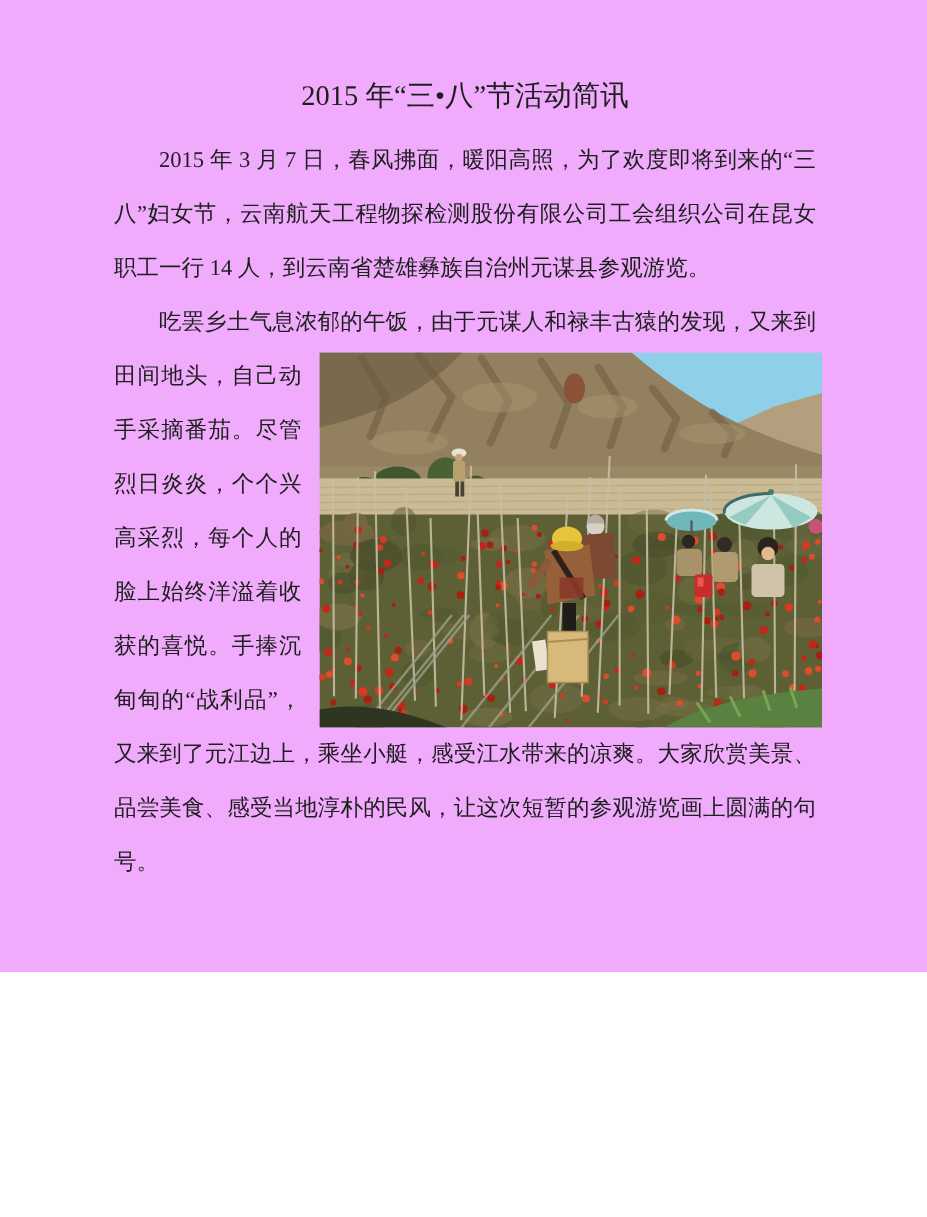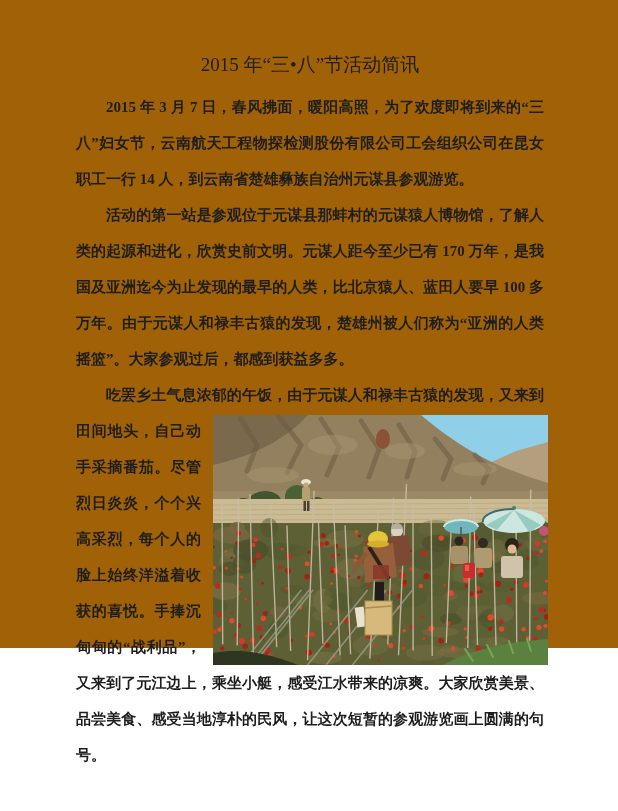--- a/index.html
+++ b/index.html
@@ -5,53 +5,51 @@
   html,body{margin:0;padding:0;}
   body{
     width:618px;height:811px;overflow:hidden;
     background:#ffffff;color:#1e1e1e;
     font-family:"Liberation Serif","DejaVu Serif",serif;
   }
   .page{
     box-sizing:border-box;
     width:618px;height:648px;
     padding:50px 74px 0 76px;
-    background:#a16207;
+    background:#f0abfc;
   }
   .doc-title{
     font-size:19px;font-weight:400;
     text-align:center;
     line-height:30px;
     margin:0 0 9px 0;
   }
   .para{
     font-size:15px;
     line-height:36px;
     text-align:justify;
     text-indent:2em;
     margin:0;
-    font-weight:bold;
   }
   .photo-float{
     float:right;
     width:335px;height:250px;
     margin:2px -4px 0 12px;
   }
   .photo-float svg{display:block;width:335px;height:250px;}
 </style>
 </head>
 <body>
 
 <div class="page">
 
   <h1 class="doc-title">2015 年“三•八”节活动简讯</h1>
 
   <p class="para">2015 年 3 月 7 日，春风拂面，暖阳高照，为了欢度即将到来的“三八”妇女节，云南航天工程物探检测股份有限公司工会组织公司在昆女职工一行 14 人，到云南省楚雄彝族自治州元谋县参观游览。</p>
 
-  <p class="para">活动的第一站是参观位于元谋县那蚌村的元谋猿人博物馆，了解人类的起源和进化，欣赏史前文明。元谋人距今至少已有 170 万年，是我国及亚洲迄今为止发现的最早的人类，比北京猿人、蓝田人要早 100 多万年。由于元谋人和禄丰古猿的发现，楚雄州被人们称为“亚洲的人类摇篮”。大家参观过后，都感到获益多多。</p>
 
   <p class="para"><span>吃罢乡土气息浓郁的午饭，由于元谋人和禄丰古猿的发现，又</span><span class="photo-float">
         <svg id="photo-svg" viewBox="0 0 335 250" xmlns="http://www.w3.org/2000/svg">
 
       <rect x="0" y="0" width="335" height="100" fill="#8fd0e8"></rect>
 
       <path d="M238,72 L272,50 L303,36 L335,27 L335,74 L238,74 Z" fill="#b39f7e"></path>
 
       <path d="M0,0 H208 C222,12 238,24 258,36 C282,50 308,60 335,68 V84 H0 Z" fill="#92805f"></path>
       <path d="M0,0 H95 C75,22 45,40 0,50 Z" fill="#7b694d"></path>

